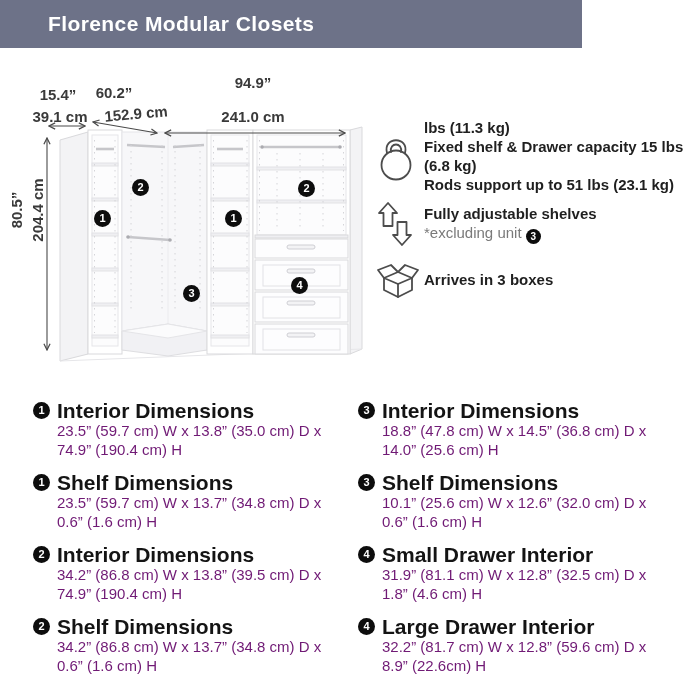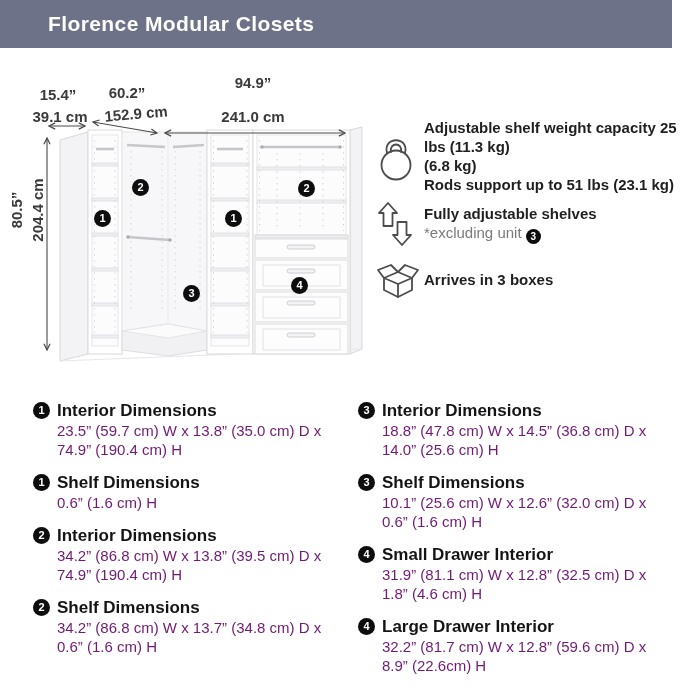--- a/index.html
+++ b/index.html
@@ -1,19 +1,19 @@
 <!DOCTYPE html>
 <html><head>
 <meta charset="utf-8">
 <style>
   html,body{margin:0;padding:0;}
   .page{position:relative;width:700px;height:700px;background:#ffffff;overflow:hidden;
         font-family:"Liberation Sans",sans-serif;color:#1c1c1c;}
   
-  .header{position:absolute;left:0;top:0;width:672px;height:48px;background:#6d7288;
+  .header{position:absolute;left:0;top:0;width:582px;height:48px;background:#6d7288;
           display:flex;align-items:center;}
   .header-title{color:#ffffff;font-size:21px;font-weight:bold;letter-spacing:.4px;margin-left:48px;}
   
   .dim-label{position:absolute;font-size:15px;font-weight:bold;color:#3a3a3a;text-align:center;white-space:nowrap;}
   .dim-cm{font-weight:bold;}
   .rot{transform:rotate(-5deg);}
   .vdim{position:absolute;left:-37px;top:188px;width:130px;height:44px;transform:rotate(-90deg);
         text-align:center;font-size:15px;font-weight:bold;color:#3a3a3a;line-height:21px;}
   .closet-svg{position:absolute;left:0;top:48px;width:700px;height:330px;}
   
@@ -28,21 +28,21 @@
   .f-text{font-size:15px;line-height:19px;font-weight:bold;color:#1f1f1f;}
   .f-line{display:block;}
   .f-note{display:block;color:#7a7a7a;font-weight:normal;}
   
   .specs-col{position:absolute;top:400px;width:330px;}
   .specs-left{left:33px;} .specs-right{left:358px;}
   .spec-item{margin-bottom:13px;}
   .spec-title-row{display:flex;align-items:center;height:21px;}
   .spec-badge{width:17px;height:17px;border-radius:50%;background:#0d0d0d;color:#fff;font-size:11px;
               font-weight:bold;line-height:17px;text-align:center;flex:0 0 17px;}
-  .spec-title{font-size:17px;font-weight:bold;color:#141414;margin-left:7px;white-space:nowrap;}
+  .spec-title{font-size:21px;font-weight:bold;color:#141414;margin-left:7px;white-space:nowrap;}
   .spec-dims{padding-left:24px;font-size:15px;line-height:19px;color:#701a75;}
   .spec-dims span{display:block;white-space:nowrap;}
   svg .ic{fill:none;stroke:#4c4c4c;stroke-width:1.8;stroke-linejoin:round;stroke-linecap:round;}
 </style>
 </head>
 <body>
 
 <div class="page">
 
   <div class="header">
@@ -139,21 +139,21 @@
     <g stroke="#4a4a4a" stroke-width="1.1" fill="none">
       <path d="M49,78 H85" marker-start="url(#ah)" marker-end="url(#ah)"></path>
       <path d="M93,74 L157,85" marker-start="url(#ah)" marker-end="url(#ah)"></path>
       <path d="M165,85 H345" marker-start="url(#ah)" marker-end="url(#ah)"></path>
       <path d="M47,90 V302" marker-start="url(#ah)" marker-end="url(#ah)"></path>
     </g>
   </svg>
 
   <span class="dim-label" style="left:28px;top:86px;width:60px;">15.4”</span>
   <span class="dim-label dim-cm" style="left:20px;top:108px;width:80px;">39.1 cm</span>
-  <span class="dim-label" style="left:97px;top:84px;width:60px;">60.2”</span>
+  <span class="dim-label" style="left:84px;top:84px;width:60px;">60.2”</span>
   <span class="dim-label dim-cm rot" style="left:92px;top:105px;width:88px;">152.9 cm</span>
   <span class="dim-label" style="left:223px;top:74px;width:60px;">94.9”</span>
   <span class="dim-label dim-cm" style="left:213px;top:108px;width:80px;">241.0 cm</span>
   <div class="vdim">
     <span>80.5”</span><br>
     <span>204.4 cm</span>
   </div>
 
   <div class="badge" style="left:94px;top:210px;">1</div>
   <div class="badge" style="left:132px;top:179px;">2</div>
@@ -166,22 +166,22 @@
 
     <div class="feature f1">
       <div class="f-icon">
         <svg width="40" height="56" viewBox="0 0 40 56">
           <path class="ic" d="M11 25 C6.5 8, 33.5 8, 29 25"></path>
           <path class="ic" d="M15 24 C13 14, 27 14, 25 24"></path>
           <circle class="ic" cx="20" cy="37" r="14.5"></circle>
         </svg>
       </div>
       <div class="f-text">
-        <span class="f-line">Adjustable shelf weight capacity 25</span>
         <span class="f-line">lbs (11.3 kg)</span>
+        <span class="f-line">Fixed shelf &amp; Drawer capacity 15 lbs</span>
         <span class="f-line">(6.8 kg)</span>
         <span class="f-line">Rods support up to 51 lbs (23.1 kg)</span>
       </div>
     </div>
 
     <div class="feature f2">
       <div class="f-icon">
         <svg width="38" height="46" viewBox="0 0 38 46">
           <path class="ic" d="M12 2 L21 12 H16.5 V25 H7.5 V12 H3 Z"></path>
           <path class="ic" d="M26 44 L17 34 H21.5 V21 H30.5 V34 H35 Z"></path>
@@ -223,20 +223,21 @@
         <span>23.5” (59.7 cm) W x 13.8” (35.0 cm) D x</span>
         <span>74.9” (190.4 cm) H</span>
       </div>
     </div>
     <div class="spec-item">
       <div class="spec-title-row">
         <span class="spec-badge">1</span>
         <span class="spec-title">Shelf Dimensions</span>
       </div>
       <div class="spec-dims">
+        <span>23.5” (59.7 cm) W x 13.7” (34.8 cm) D x</span>
         <span>0.6” (1.6 cm) H</span>
       </div>
     </div>
     <div class="spec-item">
       <div class="spec-title-row">
         <span class="spec-badge">2</span>
         <span class="spec-title">Interior Dimensions</span>
       </div>
       <div class="spec-dims">
         <span>34.2” (86.8 cm) W x 13.8” (39.5 cm) D x</span>

